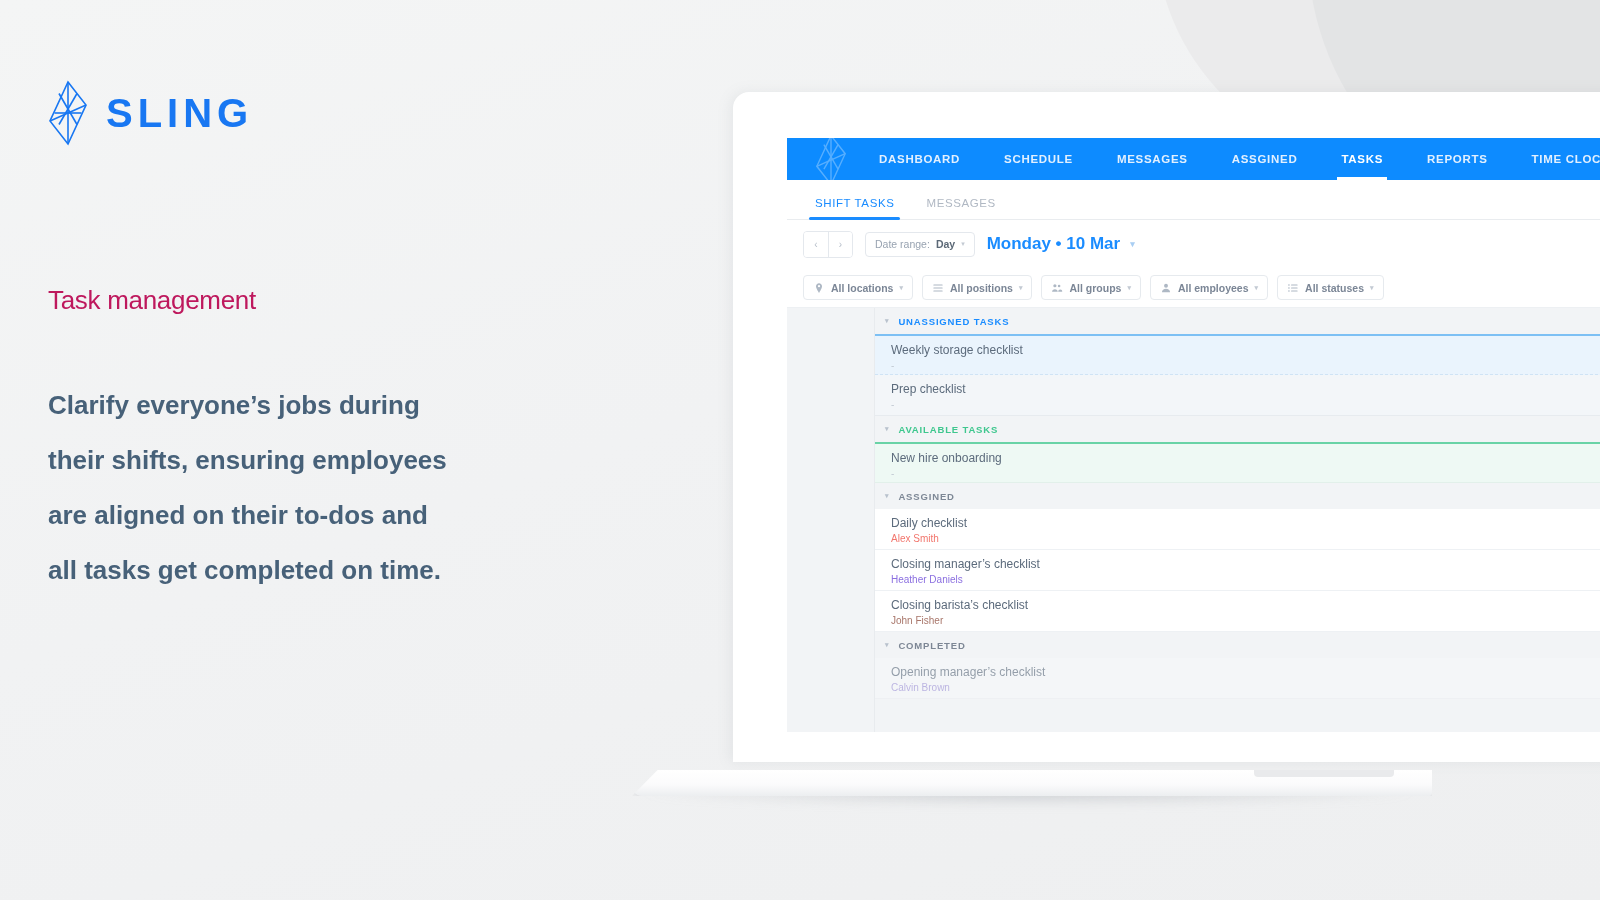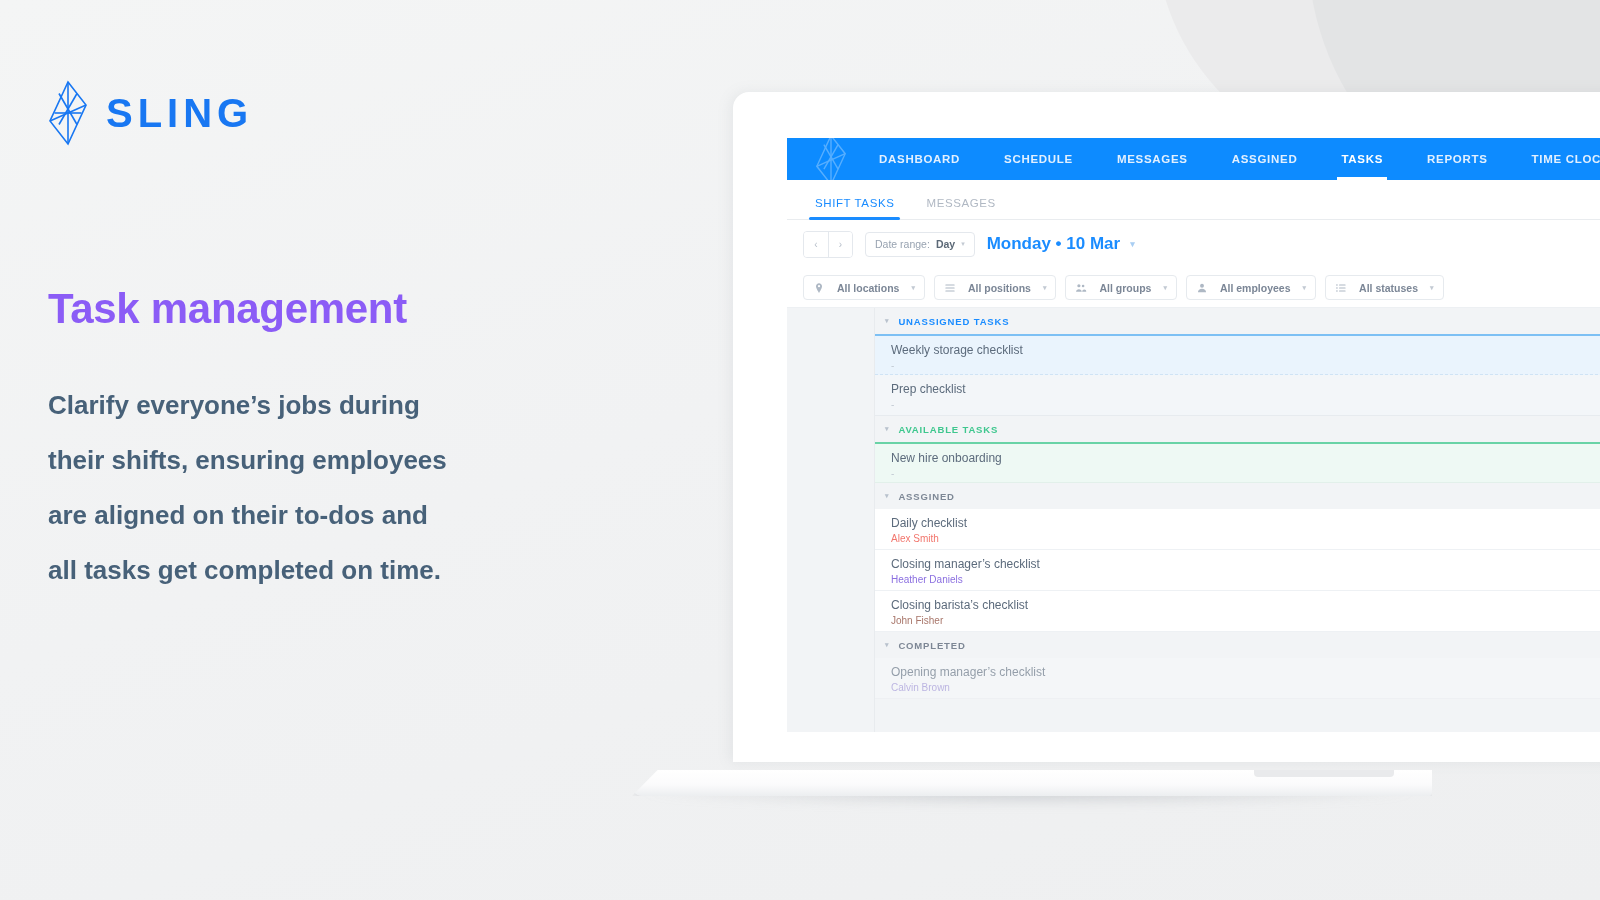--- a/index.html
+++ b/index.html
@@ -38,21 +38,21 @@
     display:flex; align-items:center; gap:18px;
   }
   .logo-mark { width:40px; height:66px; display:block; }
   .logo-word {
     font-size:40px; font-weight:700; letter-spacing:5px;
     color:#1877f2;
     font-family:"Liberation Sans", sans-serif;
   }
   .headline {
     position:absolute; top:285px; left:0;
-    font-size:42px; font-weight:700; color:#8b5cf6;
+    font-size:26px; font-weight:400; color:#be185d;
     letter-spacing:-0.3px;
   }
   .subcopy {
     position:absolute; top:378px; left:0;
     width:530px;
     font-size:26px; line-height:55px; color:#476179;
     font-weight:700;
   }
 
   
@@ -144,21 +144,21 @@
   }
   .date-label .caret { font-size:9px; color:#a9cef3; }
 
   
   .filterbar {
     height:40px; background:#fff; border-bottom:1px solid #edf0f3;
     display:flex; align-items:center; padding:0 16px; gap:9px;
   }
   .filter-chip {
     height:25px; border:1px solid #e6eaee; border-radius:4px;
-    display:flex; align-items:center; gap:12px; padding:0 9px;
+    display:flex; align-items:center; gap:6px; padding:0 9px;
     font-size:10.5px; color:#7b8696; font-weight:600; white-space:nowrap;
   }
   .fi { width:12px; height:12px; flex:none; color:#aeb8c4; }
 
   
   .task-area { display:flex; height:448px; background:#f2f4f6; }
   .task-side { width:88px; flex:none; background:#f2f4f6; border-right:1px solid #e8ebee; }
   .task-list { flex:1; }
 
   .section-head {

